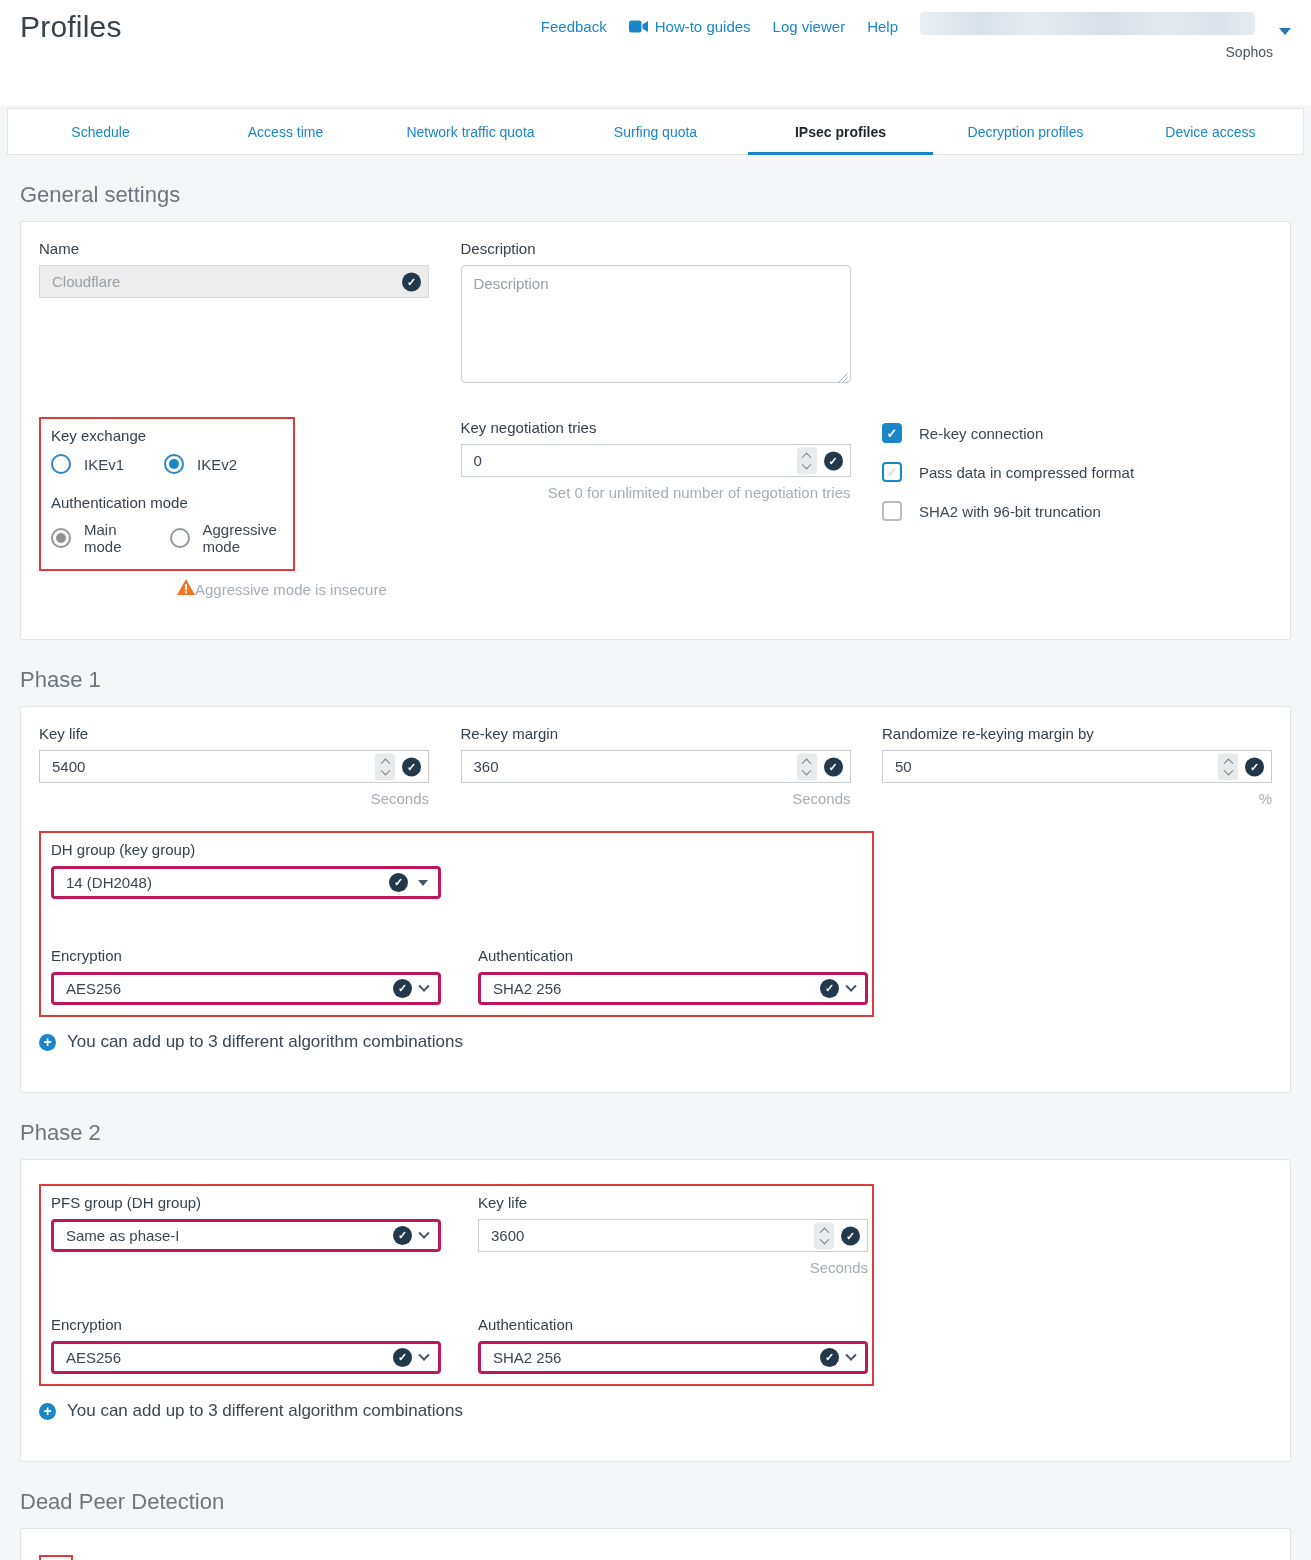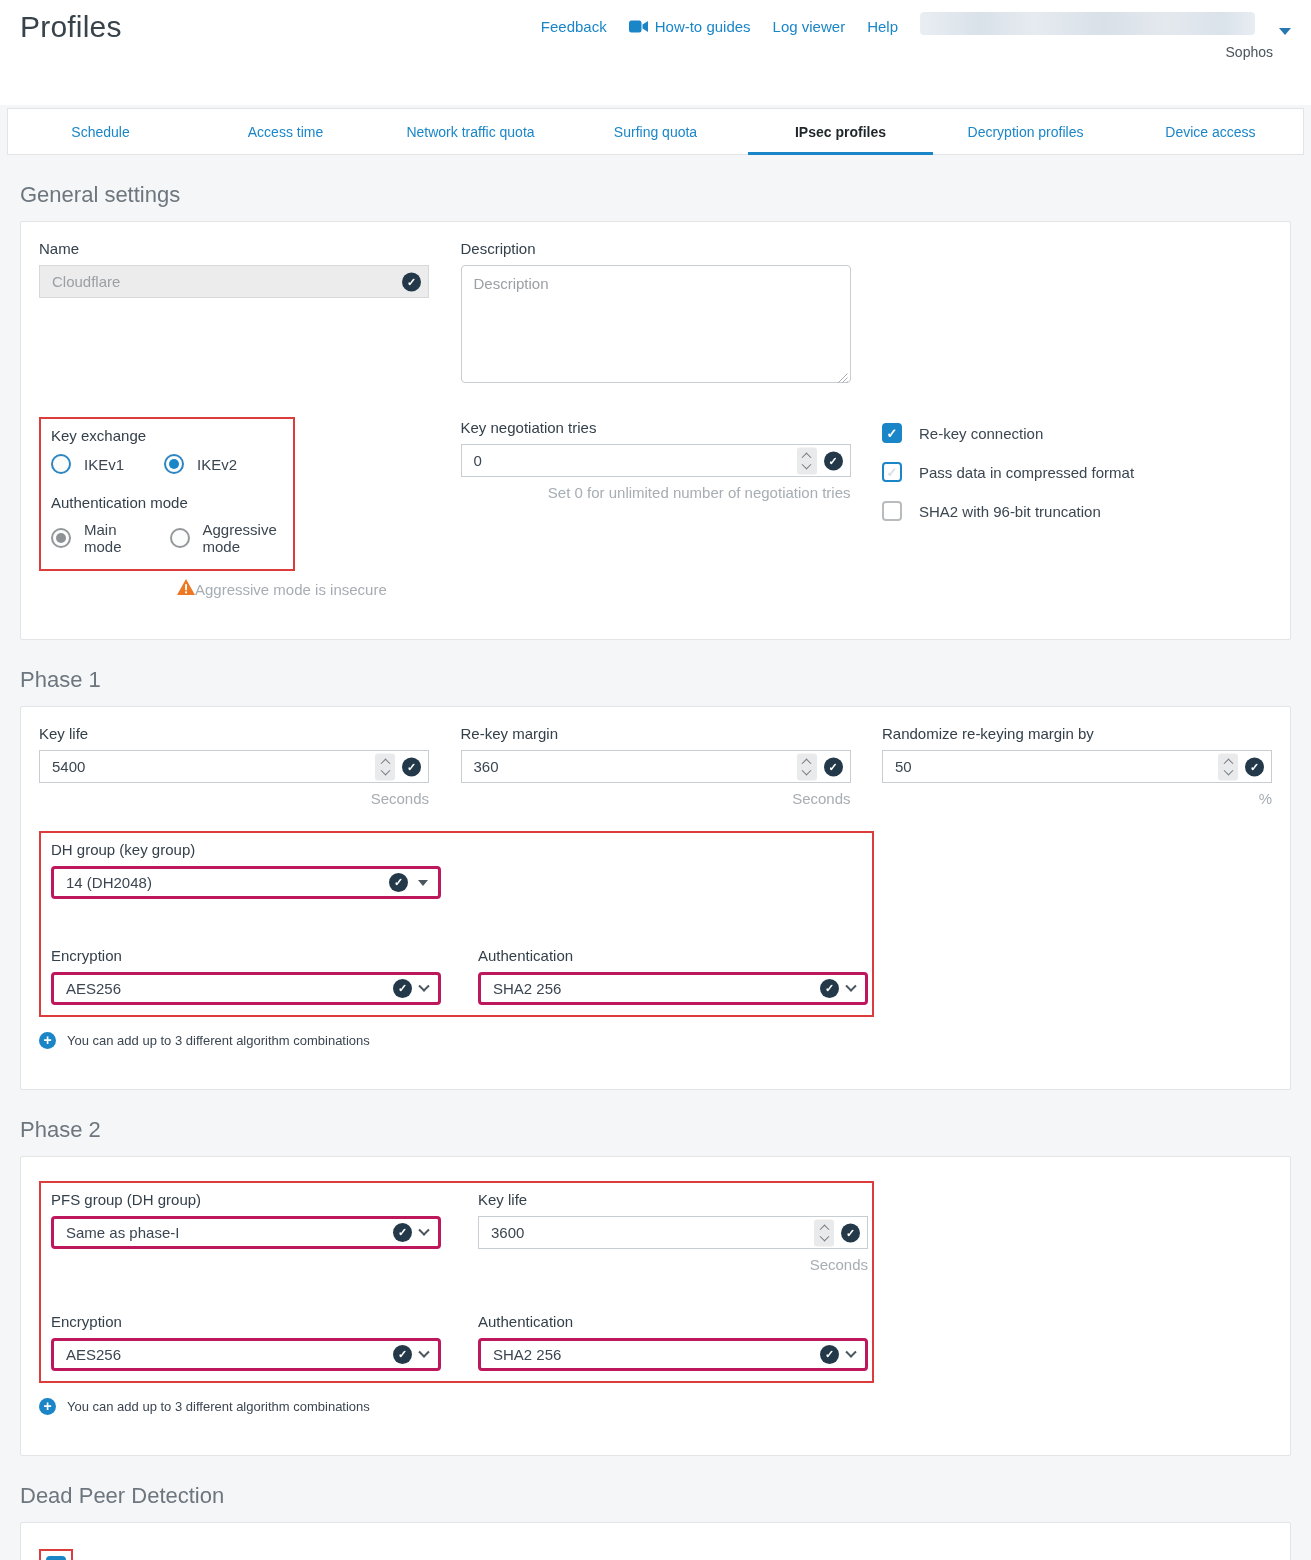--- a/index.html
+++ b/index.html
@@ -95,21 +95,21 @@
 
   
   .red-box { border:2px solid #dd3c3c; }
   .rb-general { padding:8px 10px 12px; width:256px; }
   .rb-wide { margin-top:24px; padding:8px 10px 10px; width:835px; }
   .rb-tiny { display:inline-flex; padding:5px; line-height:0; }
 
   .warning-row { display:flex; align-items:center; margin:8px 0 0 138px; }
   .warn-text { font-size:15px; color:#a6adb3; }
 
-  .add-note { display:flex; align-items:center; gap:11px; margin-top:15px; font-size:13px; color:#3b4651; }
+  .add-note { display:flex; align-items:center; gap:11px; margin-top:15px; font-size:17px; color:#3b4651; }
   .plus-circle { width:17px; height:17px; border-radius:50%; background:#1a86c8; color:#fff;
      display:flex; align-items:center; justify-content:center; font-size:14px; font-weight:bold; cursor:pointer; }
   .plus-circle::after { content:"+"; margin-top:-1px; }
 
   .row2 { margin-top:30px; }
   .mt-lg { margin-top:48px; }
   .mt-md { margin-top:40px; }
 
   .dpd-head { display:flex; align-items:center; }
   .dpd-head .chk-label { font-size:15px; margin-left:12px; }

